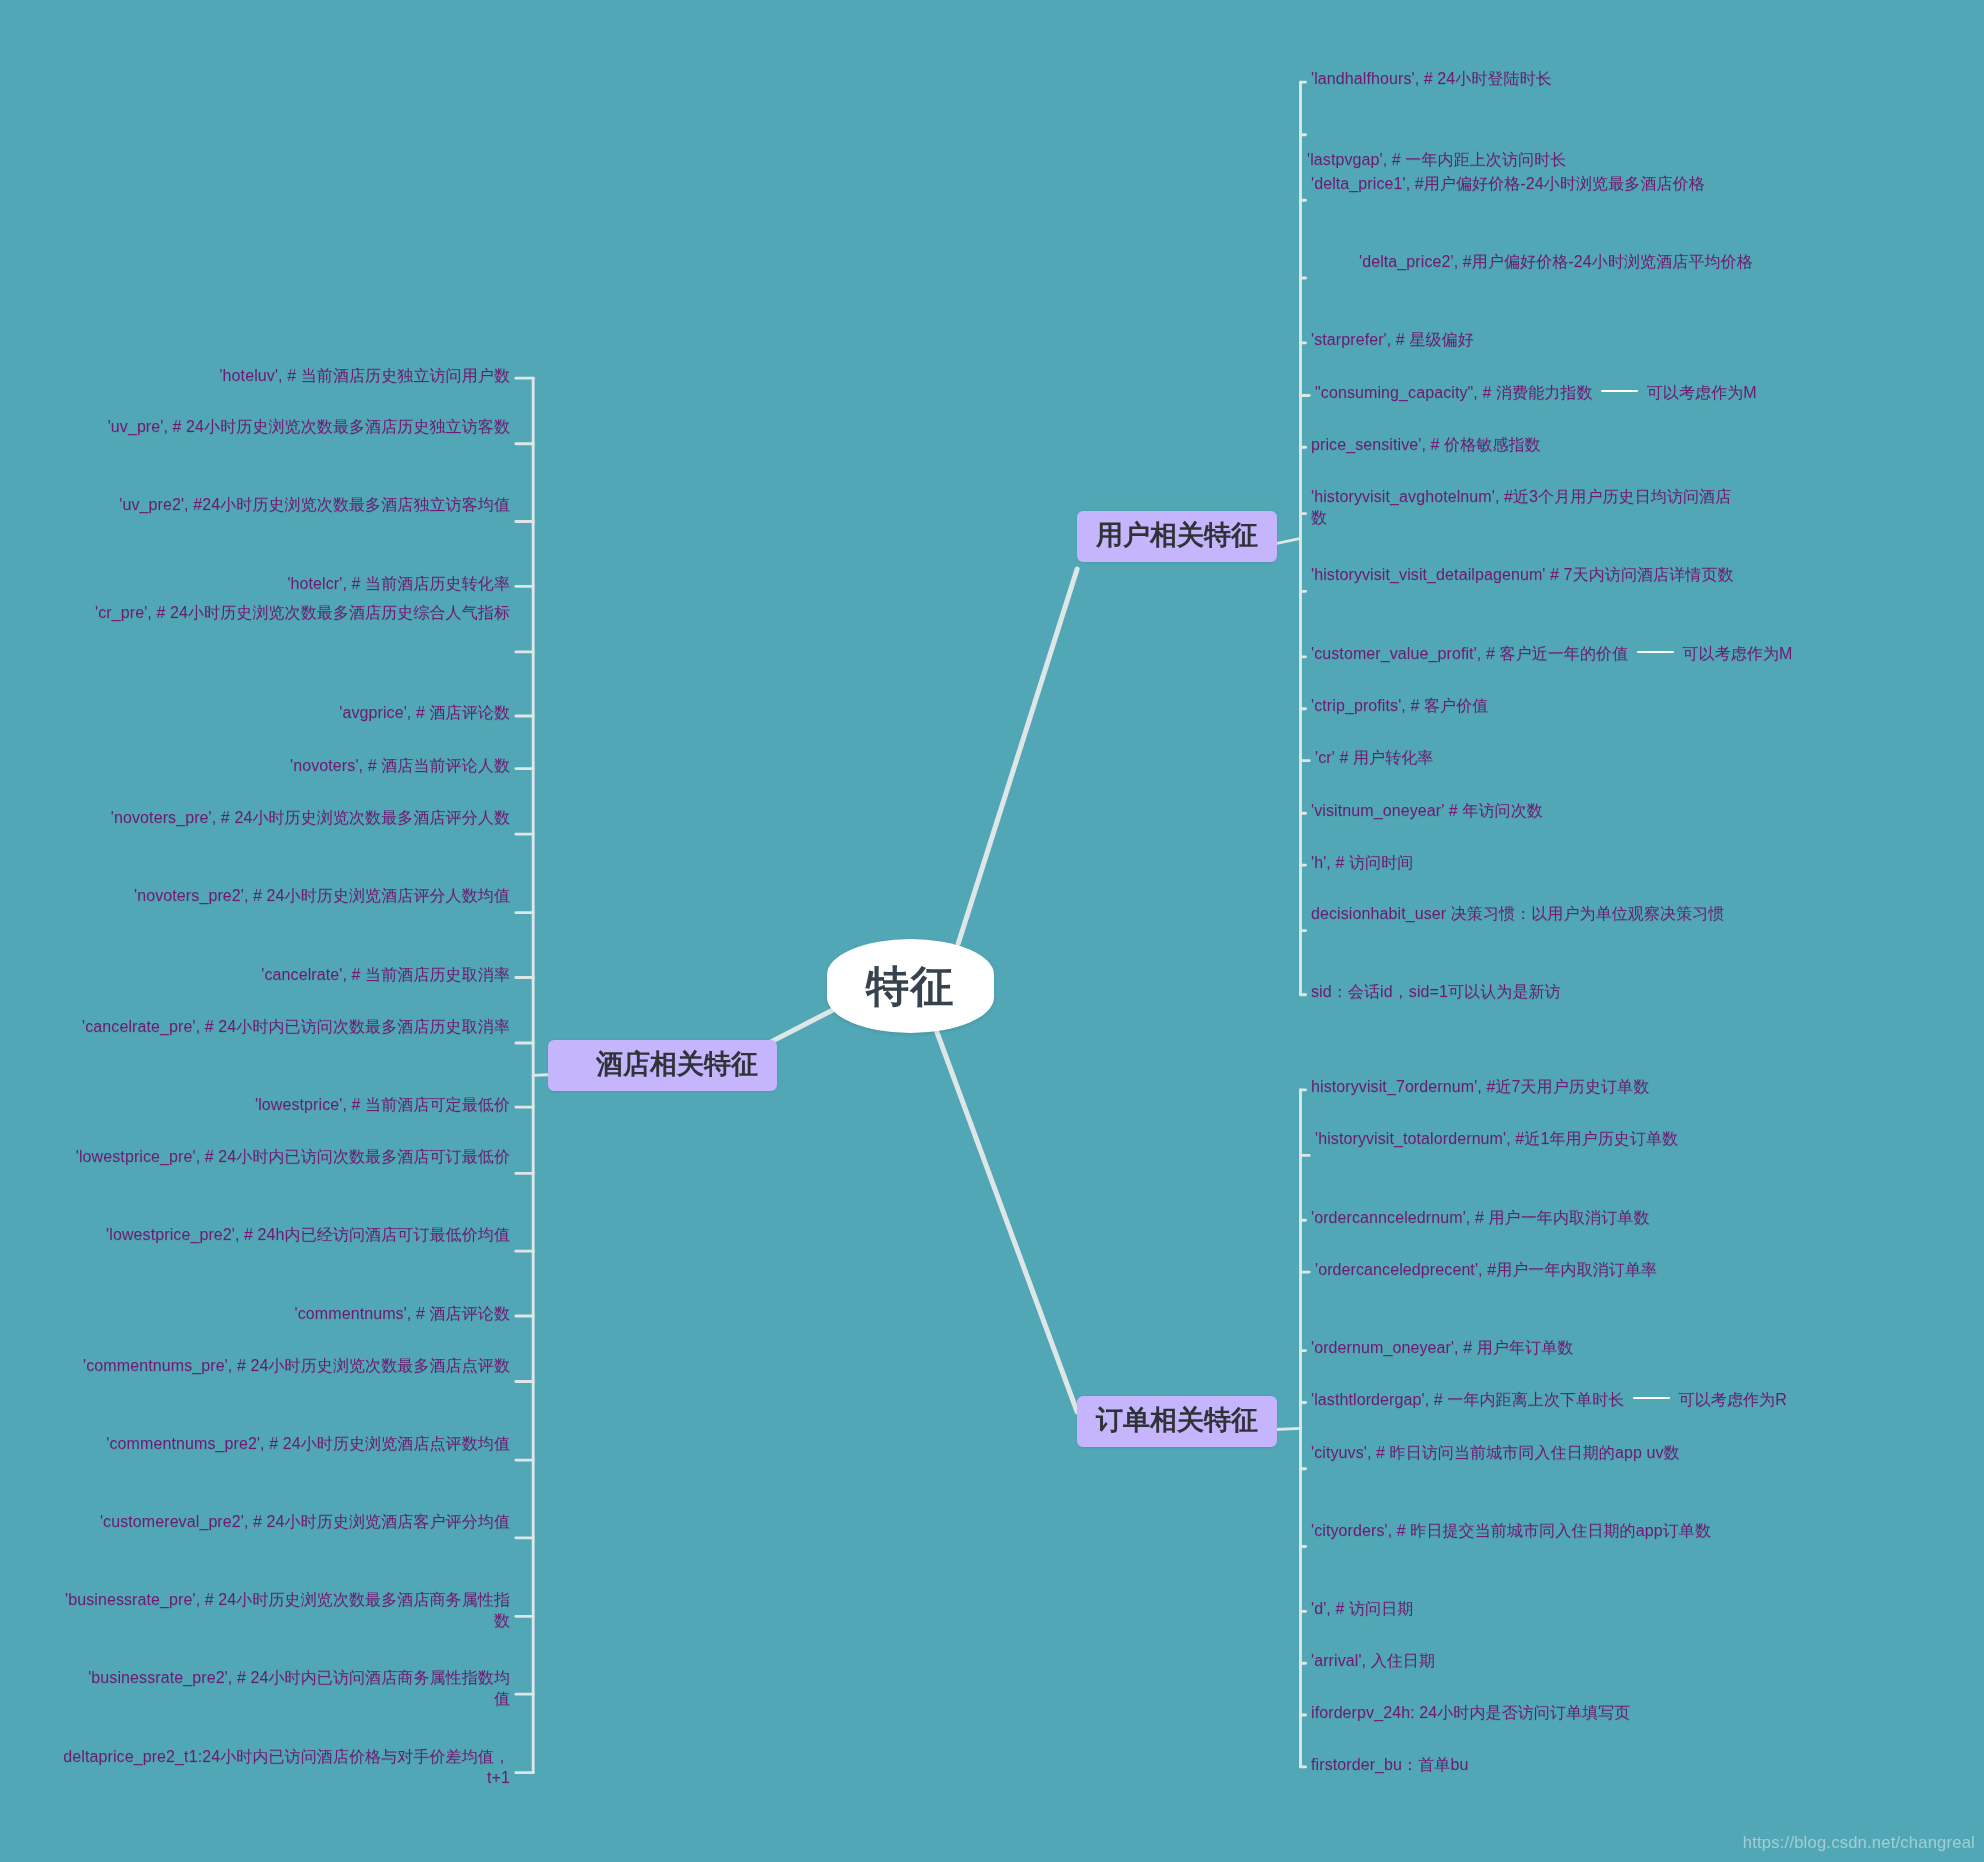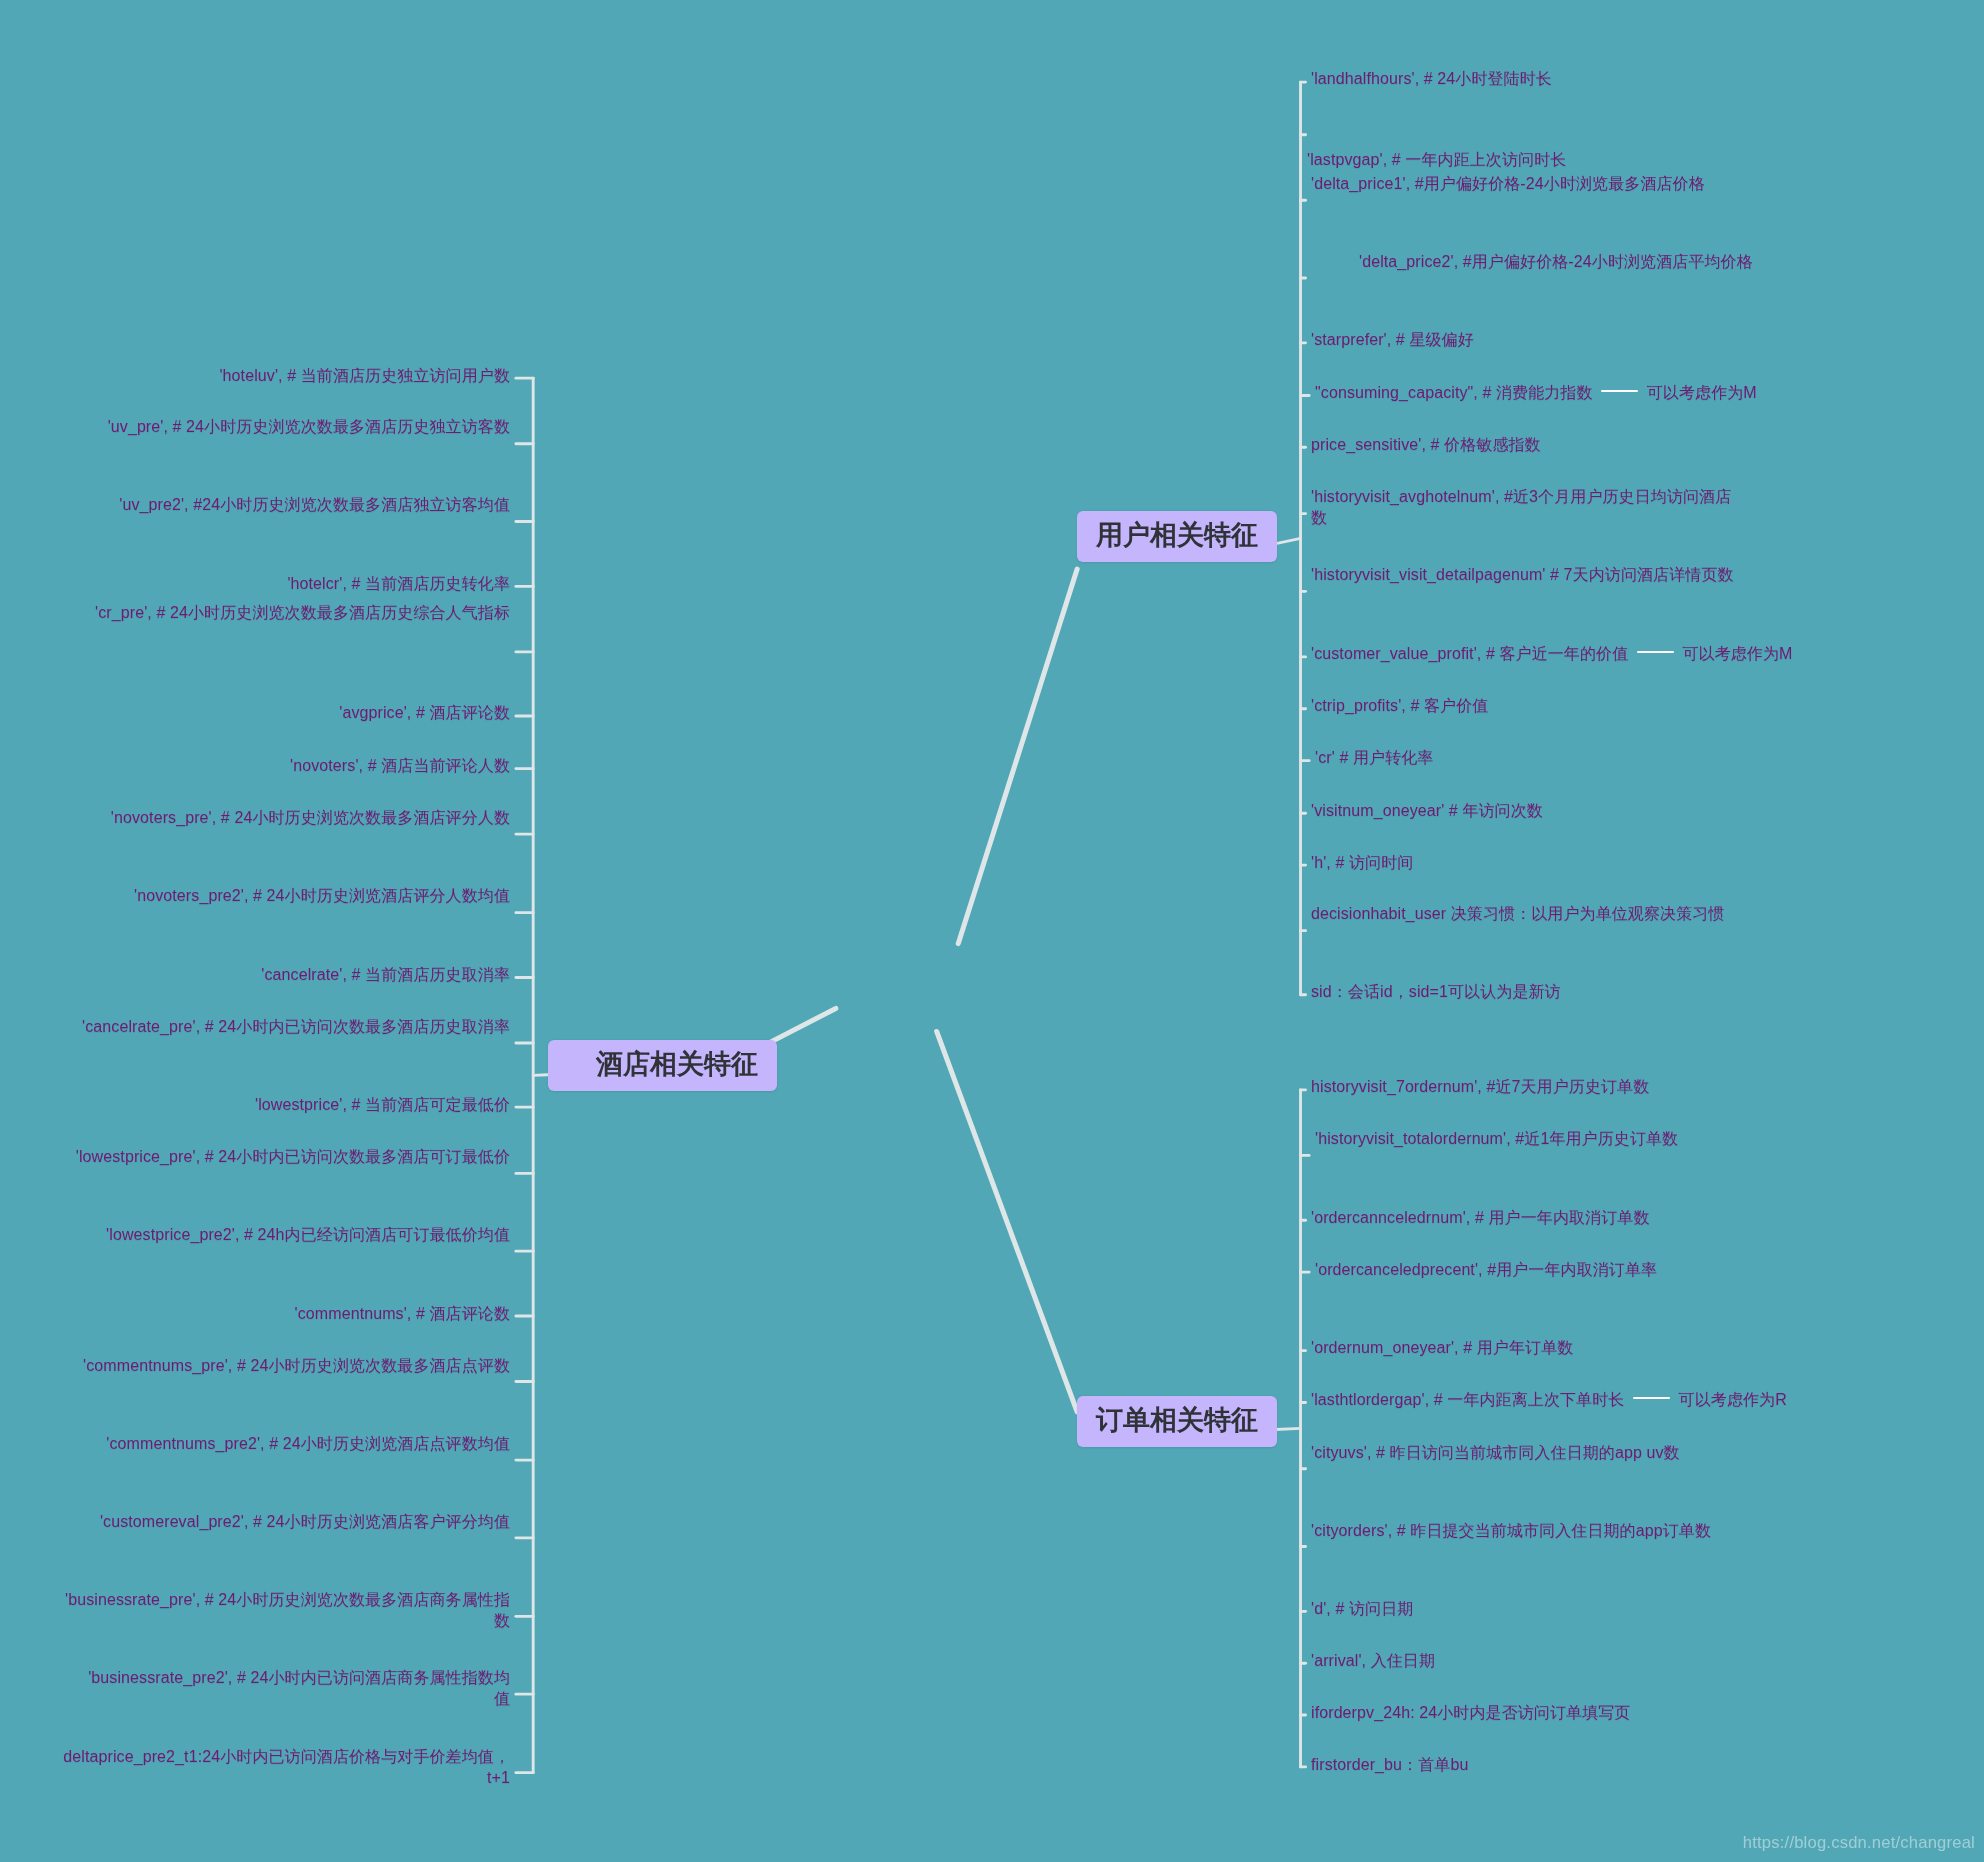--- a/index.html
+++ b/index.html
@@ -191,20 +191,23 @@
       <path d="M 1805 2309 L 1805 2309 L 1812 2309" fill="none" stroke="#dfe6e8" stroke-width="4" stroke-linecap="round" stroke-linejoin="round"></path>
       <path d="M 1805 2381 L 1805 2381 L 1812 2381" fill="none" stroke="#dfe6e8" stroke-width="4" stroke-linecap="round" stroke-linejoin="round"></path>
       <path d="M 1805 2453 L 1805 2453 L 1812 2453" fill="none" stroke="#dfe6e8" stroke-width="4" stroke-linecap="round" stroke-linejoin="round"></path>
       <path d="M 1805 1513 L 1805 2453" fill="none" stroke="#dfe6e8" stroke-width="4" stroke-linecap="round" stroke-linejoin="round"></path>
       <path d="M 1805 1983 L 1760 1985" fill="none" stroke="#dfe6e8" stroke-width="4" stroke-linecap="round" stroke-linejoin="round"></path>
       <path d="M 1330 1310 L 1495 790" fill="none" stroke="#dfe6e8" stroke-width="7" stroke-linecap="round" stroke-linejoin="round"></path>
       <path d="M 1160 1400 L 1005 1480" fill="none" stroke="#dfe6e8" stroke-width="7" stroke-linecap="round" stroke-linejoin="round"></path>
       <path d="M 1300 1432 L 1495 1960" fill="none" stroke="#dfe6e8" stroke-width="7" stroke-linecap="round" stroke-linejoin="round"></path>
     </svg>
 
+  <div class="root-node">
+    <span class="root-label">特征</span>
+  </div>
 
   <div class="branch-node" id="branch-user">
     <span class="branch-label">用户相关特征</span>
   </div>
 
   <div class="branch-node" id="branch-hotel">
     <span class="branch-label">酒店相关特征</span>
   </div>
 
   <div class="branch-node" id="branch-order">

